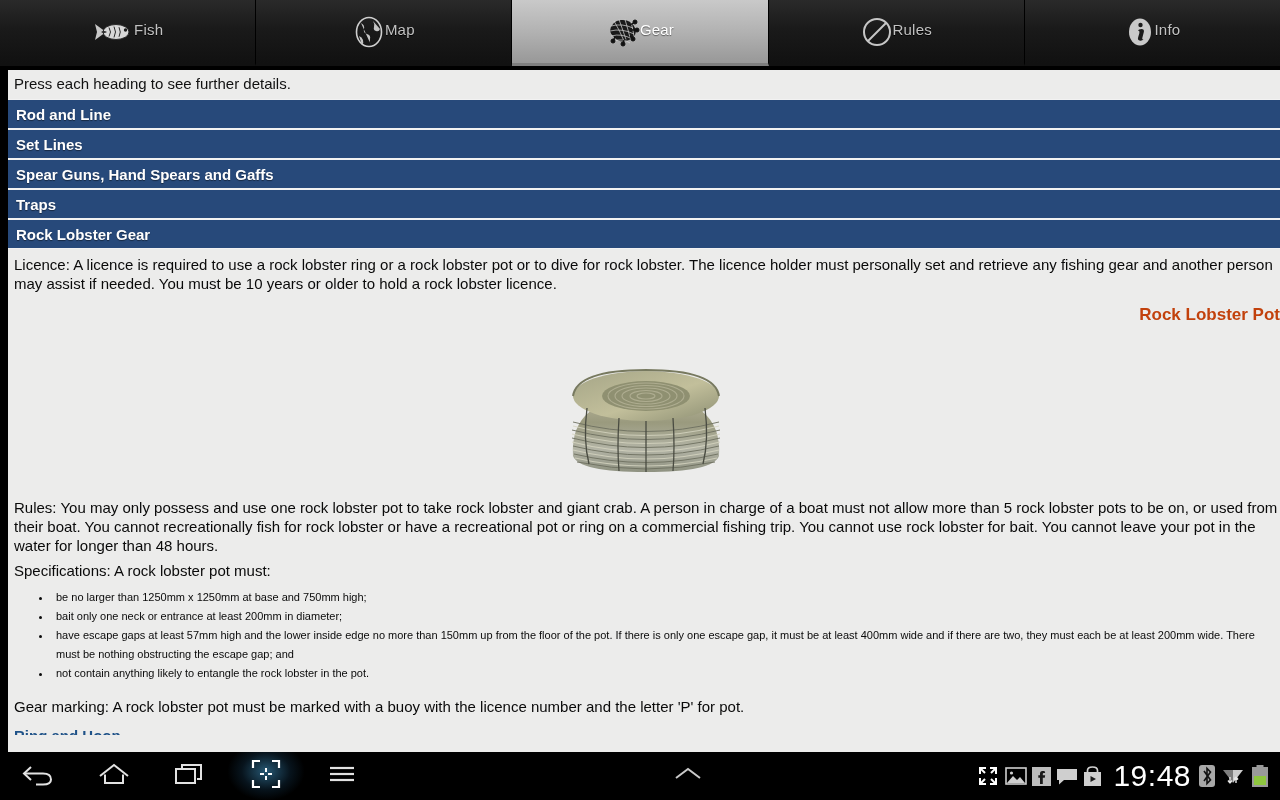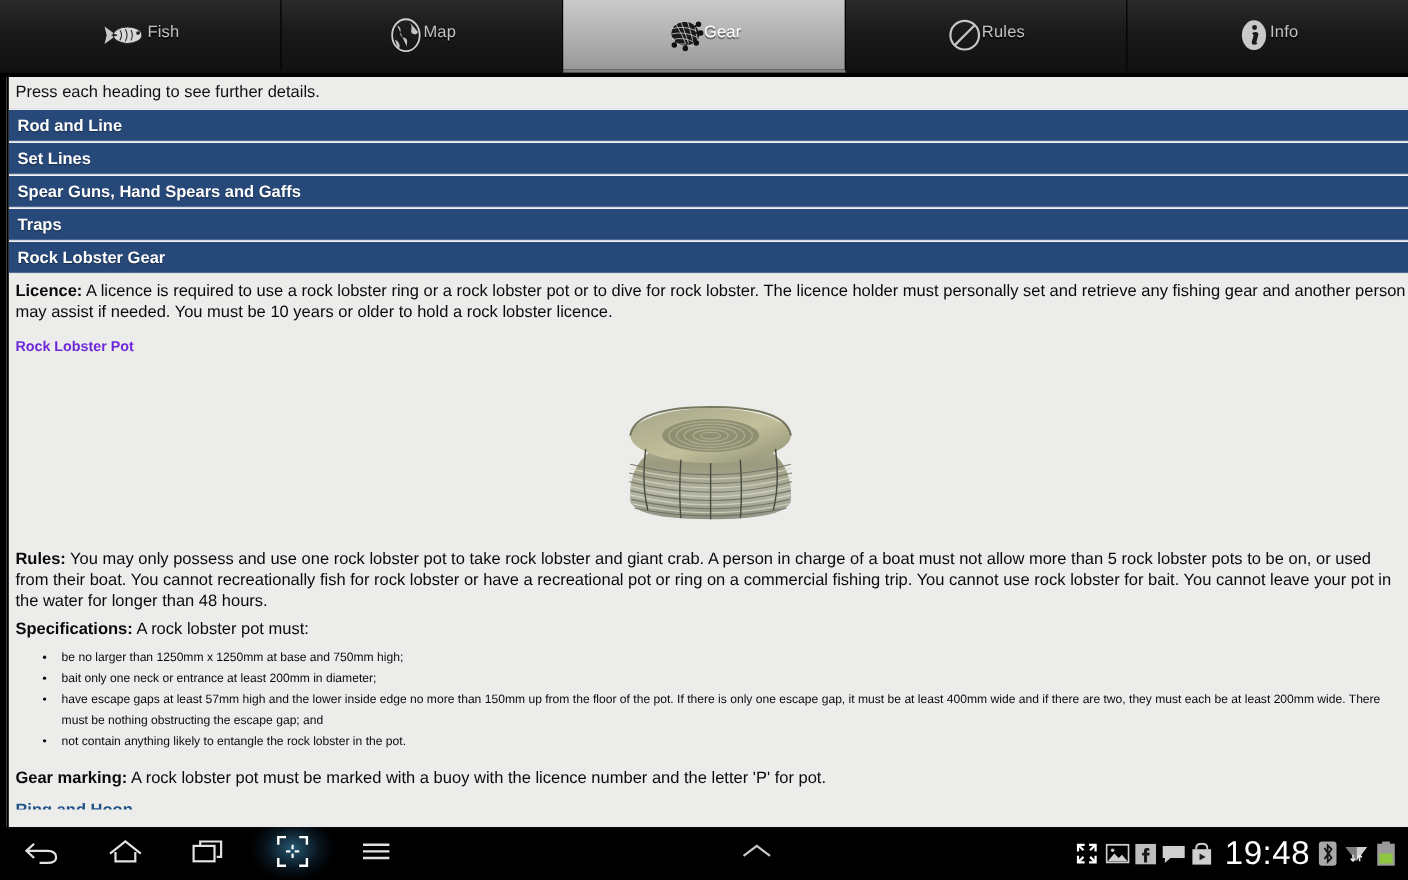--- a/index.html
+++ b/index.html
@@ -62,24 +62,24 @@
     border-top: 1px solid #f2f2f2;
     border-bottom: 1px solid #f2f2f2;
     text-shadow: 0 1px 1px rgba(0,0,0,.45);
     height: 30px;
   }
   .body-area { padding: 0 4px 0 4px; }
   p.para {
     font-size: 15px; line-height: 19px; color: #0a0a0a;
     margin: 6px 0 0 2px;
   }
-  p.para b { font-weight: bold; }
+  p.para b { font-weight: normal; }
   .link {
-    display: block; color: #6d28d9; font-weight: bold; font-size: 13px;
-    margin: 12px 0 0 2px; line-height: 19px;
+    display: block; color: #c2410c; font-weight: bold; font-size: 17px;
+    margin: 12px 0 0 2px; line-height: 19px; text-align: right;
   }
   .figure { width: 100%; text-align: center; padding: 14px 0 10px 0; }
   ul.specs { margin: 8px 0 0 40px; }
   ul.specs li {
     font-size: 11px; line-height: 19px; color: #0a0a0a;
     margin-bottom: 0px; padding-left: 4px;
     list-style: disc;
   }
   .cutoff {
     color: #1f5288; font-weight: bold; font-size: 15px;

